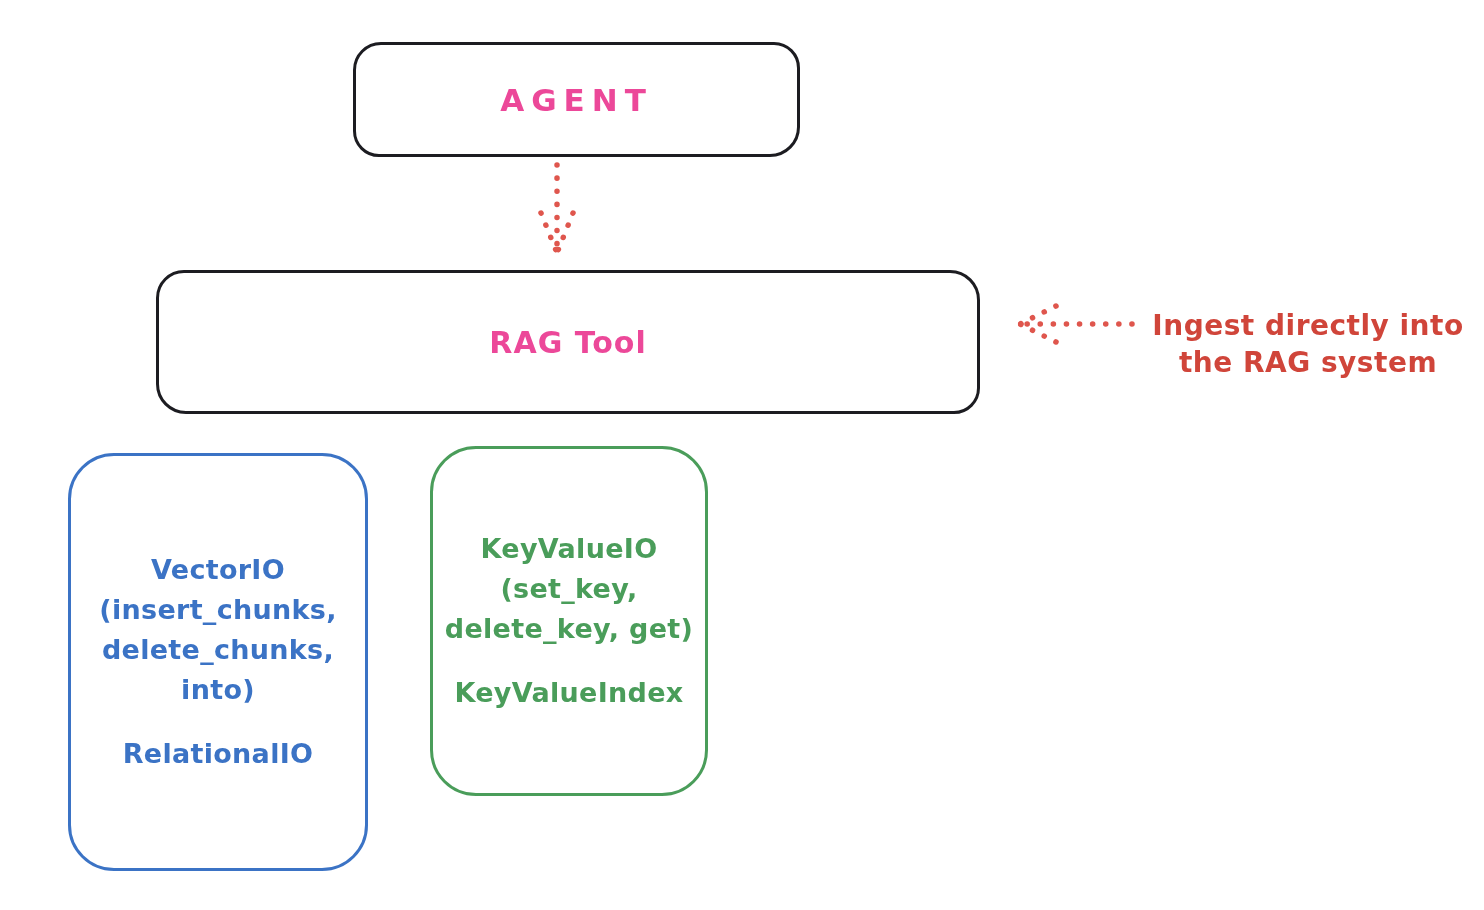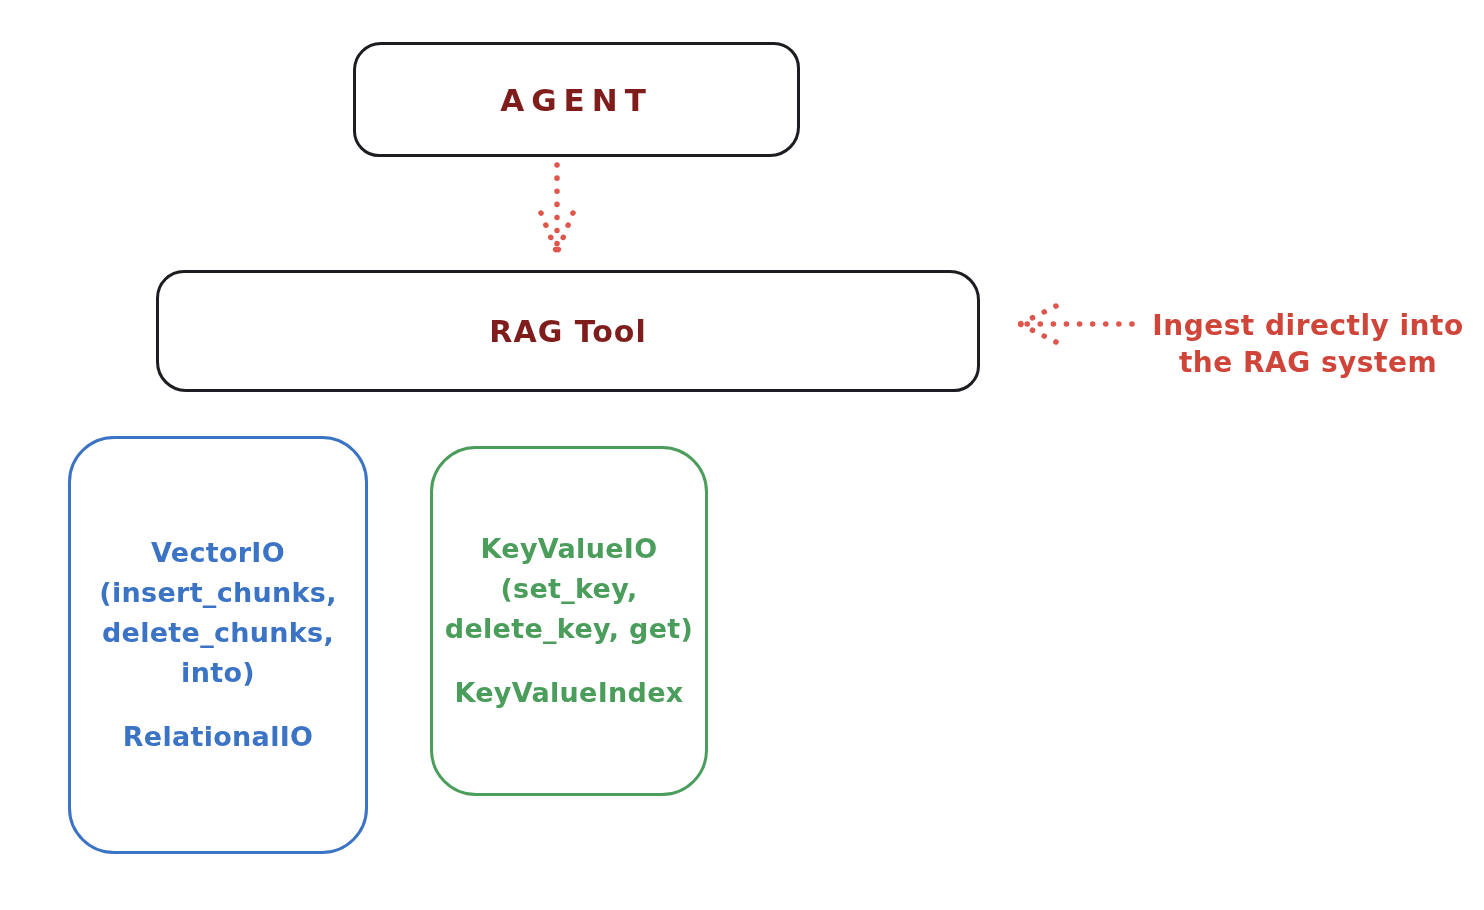--- a/index.html
+++ b/index.html
@@ -2,50 +2,50 @@
 <html><head>
 <meta charset="utf-8">
 <style>
   html, body { margin:0; padding:0; background:#ffffff; }
   .canvas {
     position:relative; width:1484px; height:910px; background:#ffffff;
     font-family:"DejaVu Sans", sans-serif; overflow:hidden;
   }
   .node {
     position:absolute; background:#ffffff; border:3.5px solid #1c1c21;
-    color:#7f1d1d; display:flex; align-items:center; justify-content:center;
+    color:#ec4899; display:flex; align-items:center; justify-content:center;
     box-sizing:border-box;
   }
   .agent {
     left:353px; top:42px; width:447px; height:115px;
     border-radius:28px 26px 30px 26px;
     font-size:31px; font-weight:700; letter-spacing:7px;
   }
   .rag {
-    left:156px; top:270px; width:824px; height:122px;
+    left:156px; top:270px; width:824px; height:144px;
     border-radius:28px 30px 26px 30px;
     font-size:30px; font-weight:600; letter-spacing:1px;
   }
   .arrow { position:absolute; }
   .arrow-down { left:533px; top:161px; width:48px; height:102px; }
   .arrow-left { left:1012px; top:298px; width:126px; height:52px; }
   .annotation {
     position:absolute; left:1136px; top:281px; width:344px;
     text-align:center; color:#d0453a; font-weight:700;
     font-size:28px; line-height:37px; letter-spacing:0.5px;margin-top:26px;
   }
   .backend {
     position:absolute; background:#ffffff; border:3.5px solid;
     border-radius:46px; box-sizing:border-box;
     display:flex; flex-direction:column; align-items:center; justify-content:center;
     text-align:center; font-weight:600; font-size:27px; line-height:40px;
     letter-spacing:0.3px;
   }
   .backend .index-label { margin-top:24px; }
-  .b-blue   { left:68px;  top:436px; width:300px; height:418px; border-color:#3b73c5; color:#3b73c5; }
+  .b-blue   { left:68px;  top:453px; width:300px; height:418px; border-color:#3b73c5; color:#3b73c5; }
   .b-green  { left:430px; top:446px; width:278px; height:350px; border-color:#4a9d5a; color:#4a9d5a; }
   .b-purple { left:786px; top:437px; width:278px; height:418px; border-color:#973cb6; color:#973cb6; }
   .title-line { display:block; }
 </style>
 </head>
 <body>
 
 <div class="canvas">
 
   <div class="node agent">

